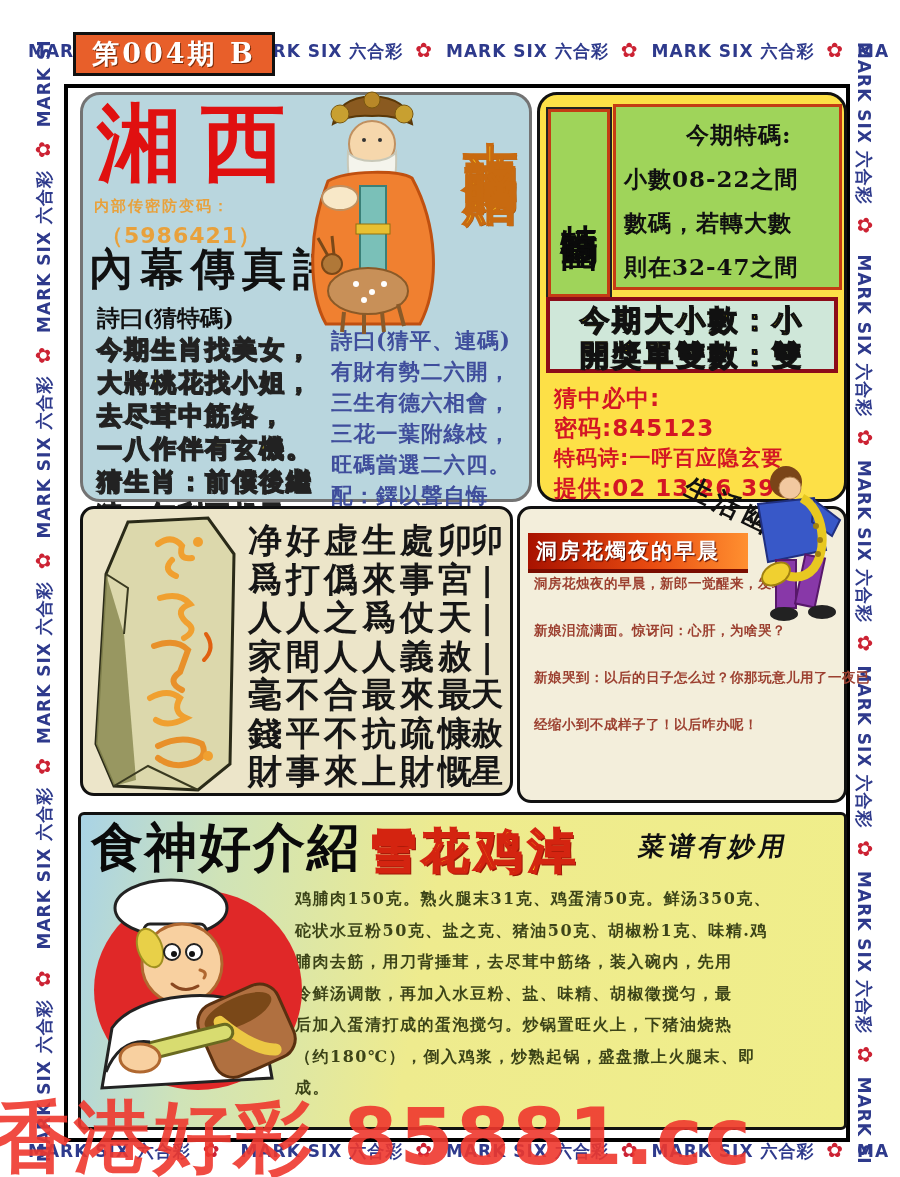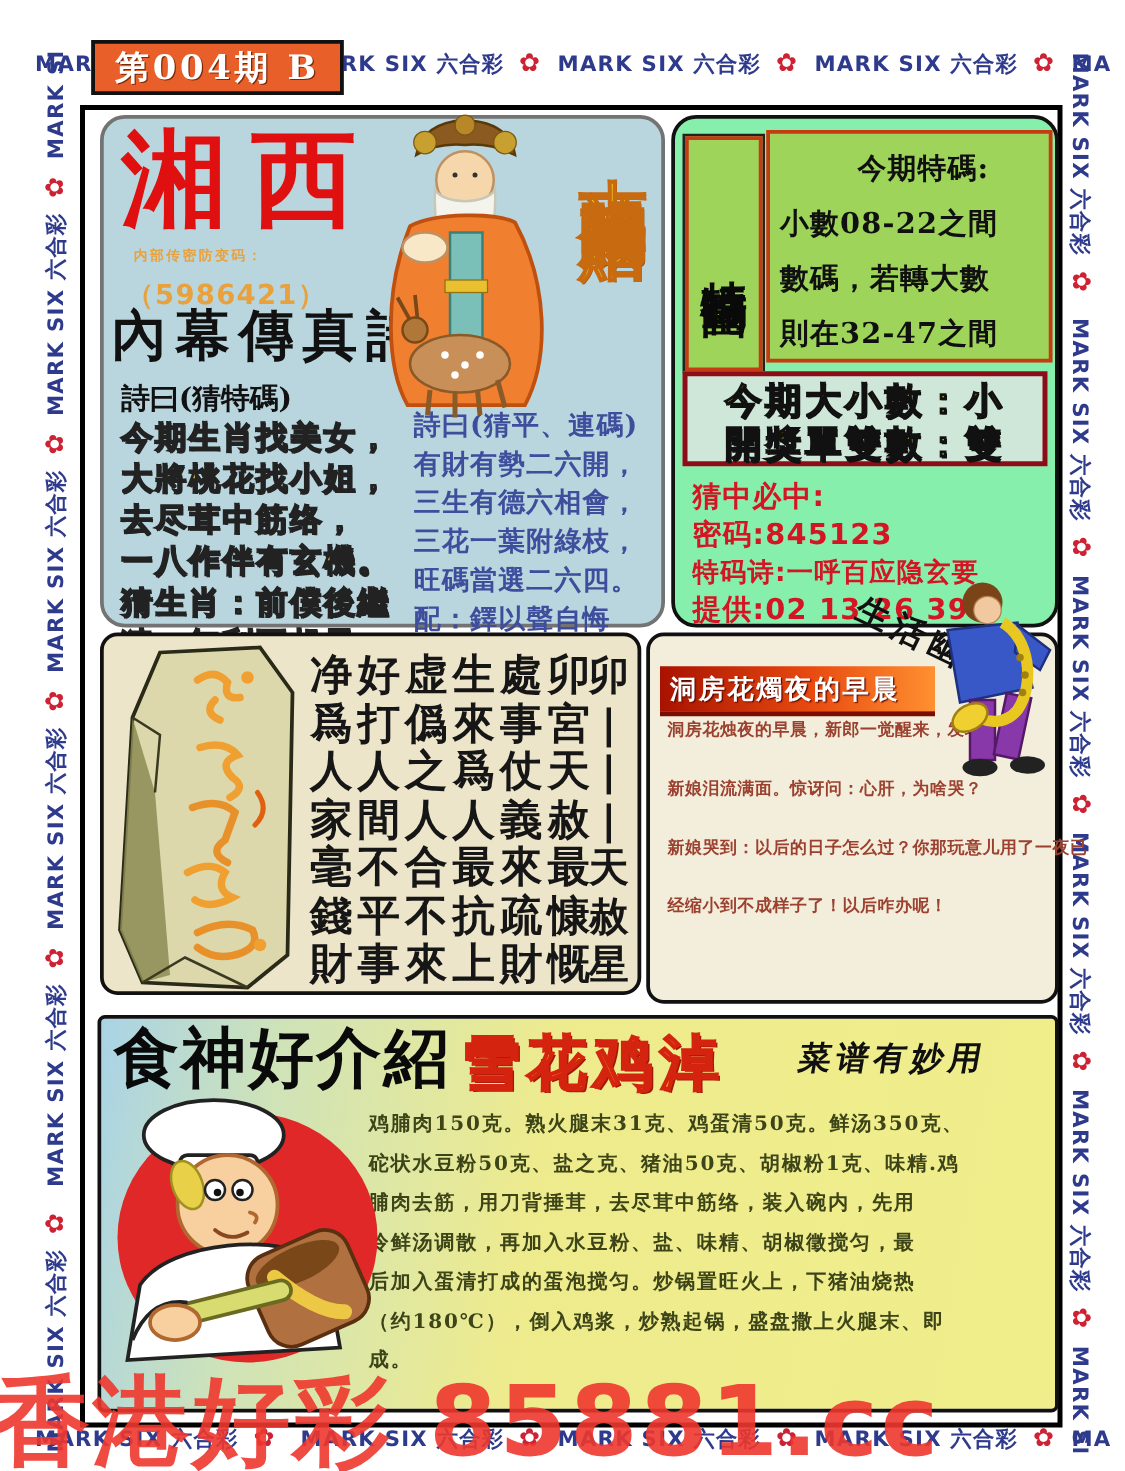--- a/index.html
+++ b/index.html
@@ -19,30 +19,30 @@
   
   .issue-box{position:absolute;left:73px;top:32px;width:196px;height:38px;background:#e85f2a;
              border:3px solid #111;z-index:3;display:flex;align-items:center;justify-content:center;}
   .issue-box span{color:#fff;font-size:27px;font-weight:900;letter-spacing:3px;
                   font-family:"DejaVu Serif",serif;text-shadow:1px 1px 0 #7a2a08;}
   
   .frame{position:absolute;left:64px;top:84px;width:778px;height:1050px;border:4px solid #000;
          background:#fff;z-index:2;}
   .panel{position:absolute;z-index:3;box-sizing:border-box;}
   .p-blue{left:80px;top:92px;width:452px;height:410px;background:#b9d6de;border:3px solid #737373;border-radius:20px;}
-  .p-pink{left:537px;top:92px;width:310px;height:410px;background:#86efac;border:3px solid #111;border-radius:20px;}
+  .p-pink{left:537px;top:92px;width:310px;height:410px;background:#fde047;border:3px solid #111;border-radius:20px;}
   .p-stone{left:80px;top:506px;width:433px;height:290px;background:#ece5c9;border:3px solid #111;border-radius:14px;}
   .p-humor{left:517px;top:506px;width:330px;height:297px;background:#f3eedb;border:3px solid #111;border-radius:14px;}
   .p-recipe{left:78px;top:812px;width:769px;height:318px;border:3px solid #111;border-radius:6px;
             background:linear-gradient(100deg,#a9d3e6 0%,#cfe3b8 18%,#eeeb8e 45%,#f0ee8a 100%);}
   .abs{position:absolute;}
   
   .xx-title{left:14px;top:6px;font-size:84px;font-weight:900;color:#e01010;
             font-family:"DejaVu Serif",serif;letter-spacing:20px;line-height:1;}
-  .xx-code-label{left:24px;top:102px;color:#e8a13c;font-size:11px;font-weight:bold;letter-spacing:2px;}
+  .xx-code-label{left:11px;top:102px;color:#e8a13c;font-size:15px;font-weight:bold;letter-spacing:2px;}
   .xx-code-value{left:18px;top:126px;color:#e8a13c;font-size:22px;font-weight:bold;letter-spacing:1px;}
   .xx-sub{left:6px;top:152px;font-size:44px;font-weight:900;color:#111;
           font-family:"DejaVu Serif",serif;letter-spacing:7px;line-height:1;}
   .xx-poem-label{left:14px;top:208px;font-size:23px;font-weight:bold;color:#111;
                  font-family:"DejaVu Serif",serif;}
   .xx-poem{left:14px;top:238px;}
   .xx-poem div{font-size:25px;font-weight:900;color:#f5e535;line-height:33px;letter-spacing:2px;
                -webkit-text-stroke:1.4px #222;text-shadow:1px 1px 0 #222;}
   .god-title{left:378px;top:4px;writing-mode:vertical-rl;font-size:54px;font-weight:900;
              color:#ffd91e;letter-spacing:10px;line-height:1.1;

